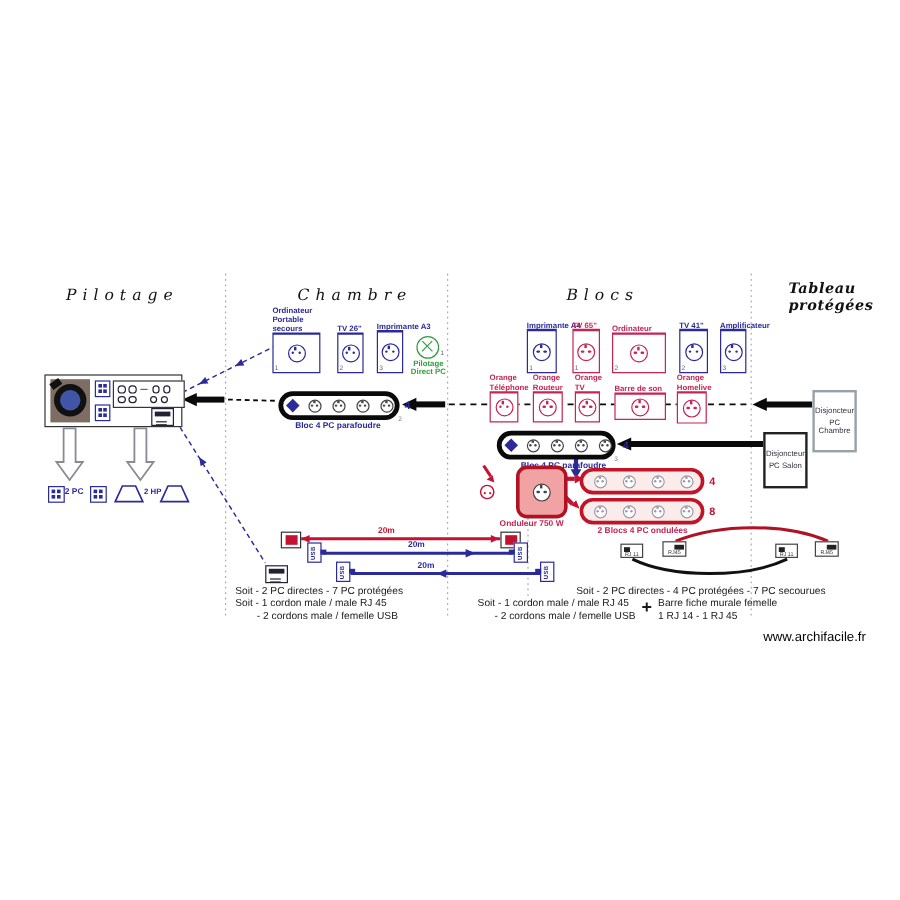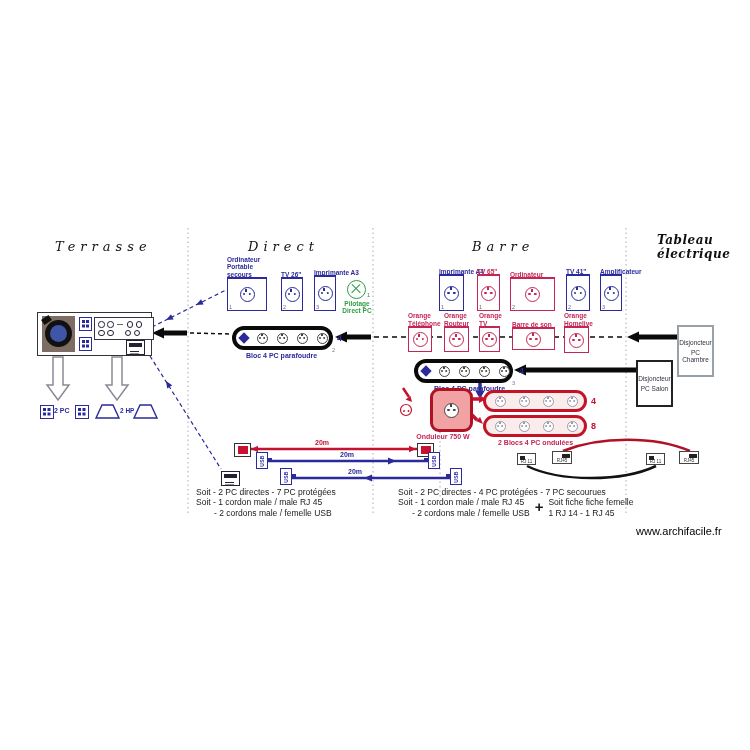--- a/index.html
+++ b/index.html
@@ -187,24 +187,24 @@
     </g>
     <g>
       <line x1="292" y1="478" x2="450" y2="478" stroke="#2a2a9a" stroke-width="2.5"></line>
       <polygon points="364,478 372,474.5 372,481.5" fill="#2a2a9a"></polygon>
     </g>
 
     <path d="M563,451 C600,436 655,436 690,451" fill="none" stroke="#b01225" stroke-width="2.5"></path>
     <path d="M527,466 C560,482 622,482 656,466" fill="none" stroke="#111" stroke-width="2.5"></path>
   </svg>
 
-  <div class="room-title" style="left:55px;top:239px;">Terrasse</div>
-  <div class="room-title" style="left:248px;top:239px;">Direct</div>
-  <div class="room-title" style="left:472px;top:239px;">Barre</div>
-  <div class="room-title small" style="left:657px;top:234px;width:64px;">Tableau électrique</div>
+  <div class="room-title" style="left:55px;top:239px;">Pilotage</div>
+  <div class="room-title" style="left:248px;top:239px;">Chambre</div>
+  <div class="room-title" style="left:472px;top:239px;">Blocs</div>
+  <div class="room-title small" style="left:657px;top:234px;width:64px;">Tableau protégées</div>
 
   <div class="device" style="left:37px;top:312px;width:115px;height:44px;">
     <div class="lenspad">
       <div class="lens"></div>
     </div>
     <div class="chip" style="left:41px;top:4px;"></div>
     <div class="chip" style="left:41px;top:24px;"></div>
     <div class="tpanel" style="left:56px;top:4px;width:52px;height:19px;">
       <div class="trow">
           <i></i>
@@ -381,29 +381,29 @@
   <div class="plate plate--b" style="left:679px;top:451px;width:20px;height:13px;">
       <span>RJ45</span>
     </div>
 
   <div class="legend" style="left:196px;top:487px;width:185px;">
     <div>Soit - 2 PC directes - 7 PC protégées</div>
     <div>Soit - 1 cordon male / male RJ 45</div>
     <div class="ind">- 2 cordons male / femelle USB</div>
   </div>
   <div class="legend" style="left:398px;top:487px;width:290px;">
-    <div style="text-align:left;">Soit - 2 PC directes - 4 PC protégées - 7 PC secourues</div>
+    <div style="text-align:right;">Soit - 2 PC directes - 4 PC protégées - 7 PC secourues</div>
     <div class="legend-right-row">
       <div>
         <div>Soit - 1 cordon male / male RJ 45</div>
         <div style="padding-left:14px;">- 2 cordons male / femelle USB</div>
       </div>
       <div class="plus">+</div>
       <div>
-        <div>Soit fiche fiche femelle</div>
+        <div>Barre fiche murale femelle</div>
         <div>1 RJ 14 - 1 RJ 45</div>
       </div>
     </div>
   </div>
 
   <div class="watermark" style="left:636px;top:525px;">www.archifacile.fr</div>
 
 </div>
 
 </body></html>

